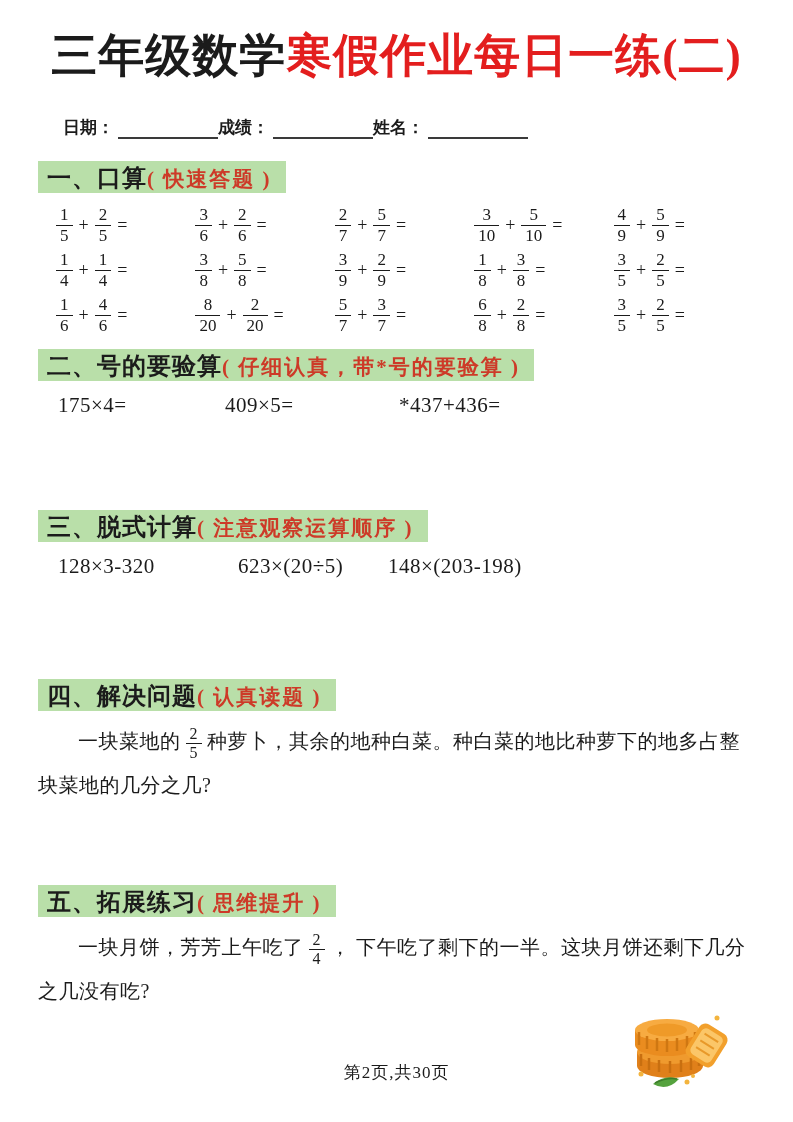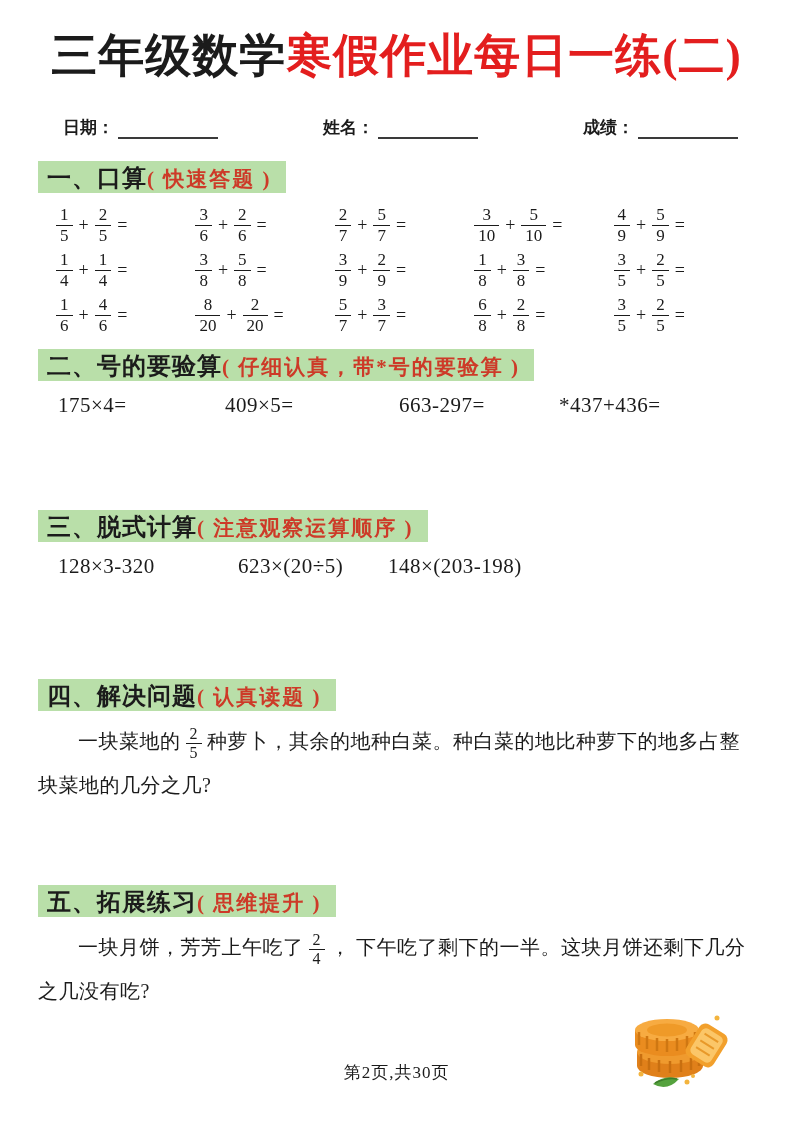--- a/index.html
+++ b/index.html
@@ -21,21 +21,20 @@
     font-weight:900;
     letter-spacing:1px;
     line-height:60px;
     white-space:nowrap;
   }
   .title .red { color:#e31e1e; }
   
   .fields {
     display:flex;
     margin:30px 55px 0 63px;
-    justify-content:space-between;
     font-family:"Liberation Sans","DejaVu Sans",sans-serif;
     font-size:17px;
     font-weight:bold;
     align-items:flex-end;
   }
   .field { display:flex; align-items:flex-end; }
   .blank {
     display:inline-block;
     width:100px; height:17px;
     border-bottom:2px solid #3a3a3a;
@@ -134,25 +133,25 @@
   <div class="title">
     <span>三年级数学</span><span class="red">寒假作业每日一练(二)</span>
   </div>
 
   <div class="fields">
     <span class="field">
       <span>日期：</span>
         <span class="blank"></span>
     </span>
     <span class="field">
-      <span>姓名：</span>
+      <span>成绩：</span>
         <span class="blank"></span>
     </span>
     <span class="field">
-      <span>成绩：</span>
+      <span>姓名：</span>
         <span class="blank"></span>
     </span>
   </div>
 
   <div class="sec mt-s1">
     <div class="bar">
       <span>一、口算</span><span class="hint">( 快速答题 )</span>
     </div>
     <div class="oral-grid">
         <div class="oral-problem">
@@ -338,21 +337,20 @@
       </div>
   </div>
 
   <div class="sec mt-s2">
     <div class="bar">
       <span>二、号的要验算</span><span class="hint">( 仔细认真，带*号的要验算 )</span>
     </div>
     <div class="calc-row vertical">
         <span class="calc-problem">175×4=</span>
         <span class="calc-problem">409×5=</span>
-        <span class="calc-problem">663-297=</span>
         <span class="calc-problem">*437+436=</span>
       </div>
     <div class="space-s2"></div>
   </div>
 
   <div class="sec">
     <div class="bar">
       <span>三、脱式计算</span><span class="hint">( 注意观察运算顺序 )</span>
     </div>
     <div class="calc-row stepwise">

